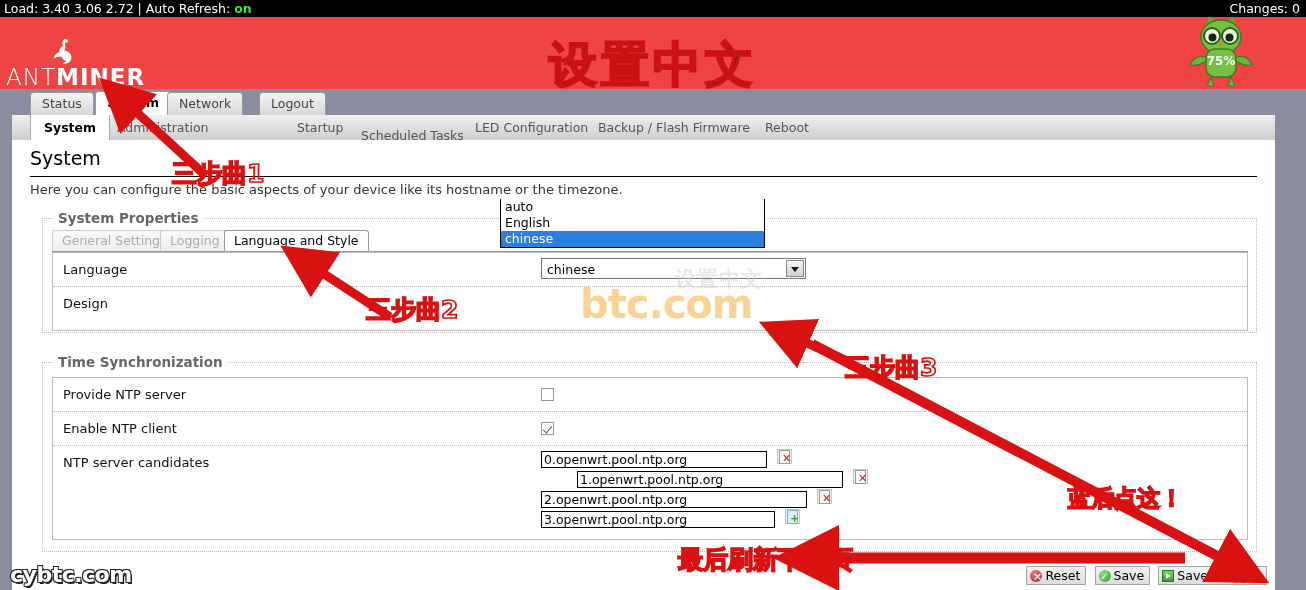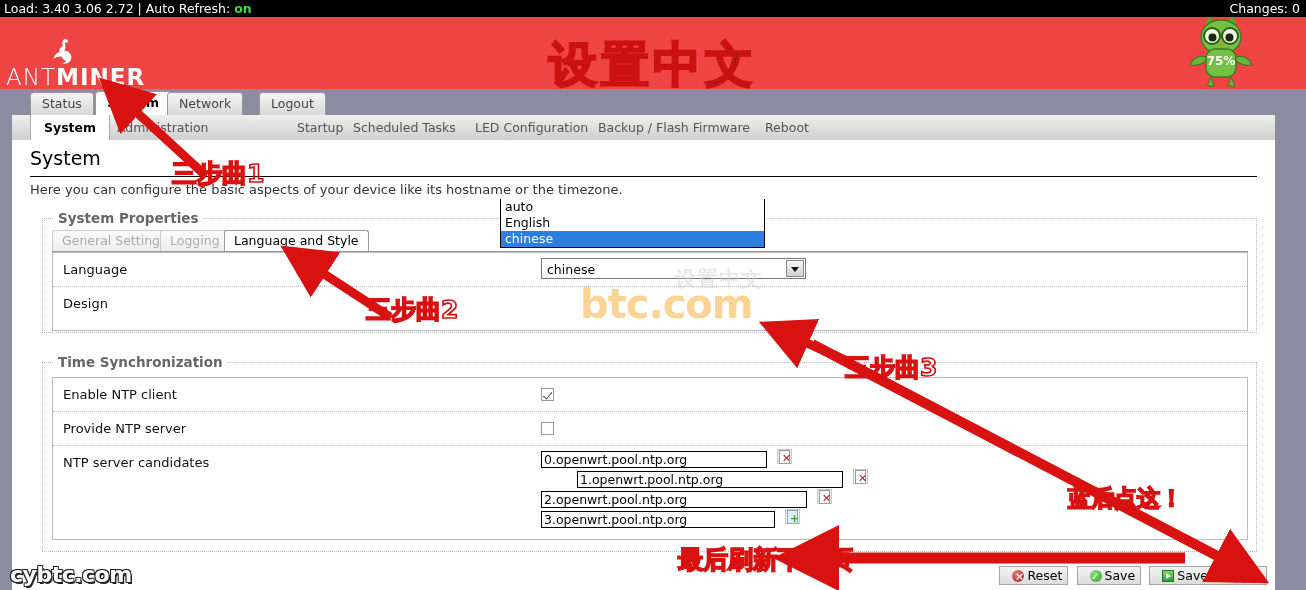--- a/index.html
+++ b/index.html
@@ -197,21 +197,21 @@
   .icbtn.add .pg{background:#ddeeff;border-color:#8aa8c0;}
   .icbtn.add .plus{
     position:absolute;right:0px;bottom:0px;
     color:#2f9e2f;font-size:11px;font-weight:bold;line-height:9px;
   }
 
   
   .btnbar{position:absolute;right:8px;bottom:5px;height:19px;}
   .btn{
     display:inline-block;height:19px;line-height:17px;
-    padding:0 5px 0 12px;margin-left:4px;font-size:12.5px;
+    padding:0 5px 0 3px;margin-left:4px;font-size:12.5px;
     background:linear-gradient(#f3f3f3,#dcdcdc);
     border:1px solid #a4a4a4;box-sizing:border-box;
     vertical-align:top;white-space:nowrap;
   }
   .btn .dot{
     display:inline-block;width:12px;height:12px;border-radius:50%;
     vertical-align:-2px;margin-right:3px;position:relative;
   }
   .btn .dot.red{background:radial-gradient(circle at 35% 30%,#e87a7a,#b51c1c);}
   .btn .dot.red:after{content:"\00d7";position:absolute;left:2.5px;top:-2px;
@@ -318,21 +318,21 @@
     <div class="mtab active" style="left:83px;">System</div>
     <div class="mtab" style="left:155px;">Network</div>
     <div class="mtab" style="left:247px;">Logout</div>
   </div>
 
   <div class="subrow">
     <div class="stab active" style="left:18px;">System</div>
     <div class="stab" style="left:92px;">Administration</div>
     <div class="stab" style="left:198px;margin-top:20px;">Software</div>
     <div class="stab" style="left:272px;">Startup</div>
-    <div class="stab" style="left:328px;">Scheduled Tasks</div>
+    <div class="stab" style="left:336px;margin-top:8px;">Scheduled Tasks</div>
     <div class="stab" style="left:450px;">LED Configuration</div>
     <div class="stab" style="left:573px;">Backup / Flash Firmware</div>
     <div class="stab" style="left:740px;">Reboot</div>
   </div>
 
   <div class="content">
 
     <h2 class="pagetitle">System</h2>
     <div class="titlerule"></div>
     <div class="intro">Here you can configure the basic aspects of your device like its hostname or the timezone.</div>
@@ -368,30 +368,30 @@
       <div class="opt">English</div>
       <div class="opt sel">chinese</div>
     </div>
 
     <div class="fieldset" style="left:30px;top:222px;width:1215px;height:190px;">
       <div class="legend">Time Synchronization</div>
 
       <div class="tbl" style="top:14px;width:1196px;height:163px;">
 
         <div class="trow">
+          <span class="tlabel">Provide NTP server</span>
+          <div class="tfield" style="top:10px;">
+            <span class="chk"></span>
+          </div>
+        </div>
+
+        <div class="trow">
           <span class="tlabel">Enable NTP client</span>
           <div class="tfield" style="top:10px;">
             <span class="chk on"></span>
-          </div>
-        </div>
-
-        <div class="trow">
-          <span class="tlabel">Provide NTP server</span>
-          <div class="tfield" style="top:10px;">
-            <span class="chk"></span>
           </div>
         </div>
 
         <div class="trow" style="height:95px;border-bottom:none;">
           <span class="tlabel">NTP server candidates</span>
 
           <div class="tfield" style="top:3px;">
             <div style="margin-bottom:1px;">
               <input class="txt" style="width: 226px;" value="0.openwrt.pool.ntp.org">
               <span class="icbtn del" style="margin-left:6px;">

